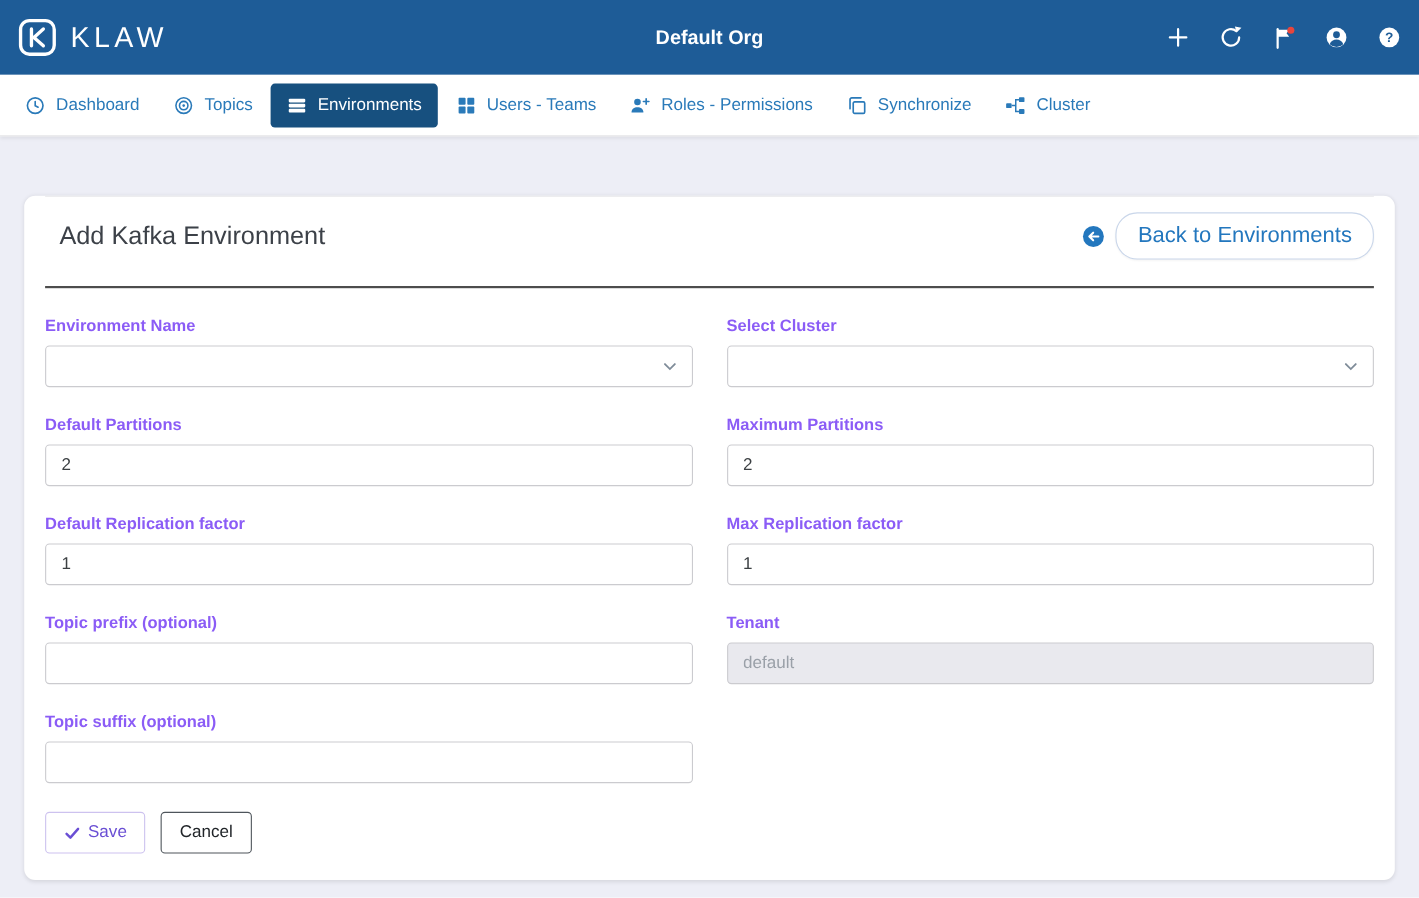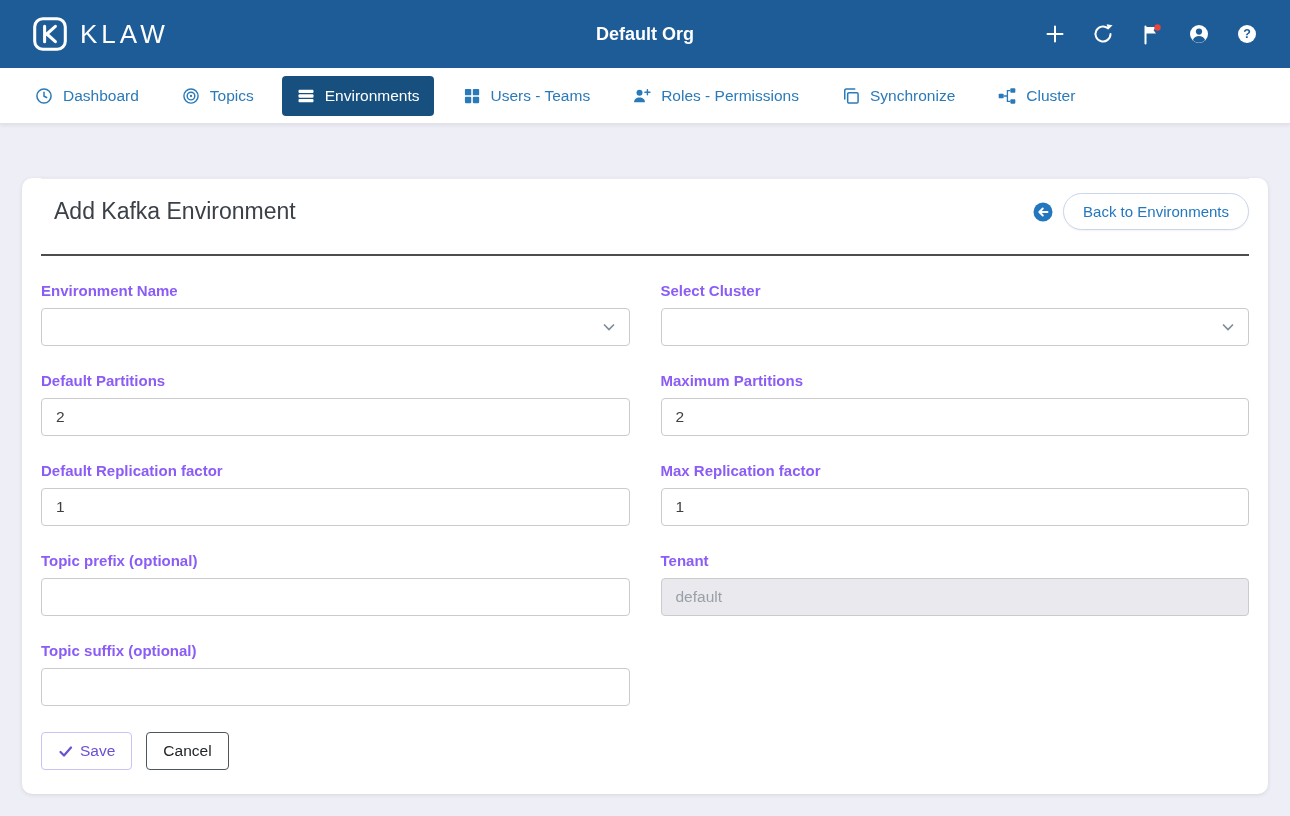--- a/index.html
+++ b/index.html
@@ -2,39 +2,39 @@
 <html><head>
 <meta charset="utf-8">
 <style>
   * { margin:0; padding:0; box-sizing:border-box; }
   html,body { width:1290px; height:816px; overflow:hidden; }
   body { font-family:"Liberation Sans", sans-serif; background:#edeef6; }
 
   
   .header {
     height:68px; background:#1e5c97; color:#fff;
-    display:flex; align-items:center; padding:0 32px; position:relative;
+    display:flex; align-items:center; padding:0 16px; position:relative;
   }
   .brand { display:flex; align-items:center; gap:12px; cursor:pointer; }
   .brand-name { font-size:26px; letter-spacing:4px; font-weight:500; color:#fff; }
   .org-title {
     position:absolute; left:50%; transform:translateX(-50%);
     font-size:18px; font-weight:700; color:#fff;
   }
   .header-right { margin-left:auto; display:flex; align-items:center; }
   .header-actions { display:flex; align-items:center; gap:26px; }
   .icon-btn { width:22px; height:22px; cursor:pointer; position:relative; display:block; }
   .user-info { margin-left:36px; margin-right:22px; text-align:center; min-width:150px; }
   .user-name { font-size:12px; font-weight:700; margin-bottom:7px; }
   .user-role { font-size:10.5px; font-weight:600; letter-spacing:.2px; }
 
   
   .nav {
     height:56px; background:#fff; display:flex; align-items:center;
-    padding:0 20px; gap:14px; border-bottom:1px solid #e3e3e6;
+    padding:0 8px; gap:2px; border-bottom:1px solid #e3e3e6;
     box-shadow:0 2px 3px rgba(0,0,0,.06); position:relative; z-index:2;
   }
   .nav-item {
     display:flex; align-items:center; gap:9px; padding:10px 14px;
     color:#2a7ab9; font-size:15.5px; cursor:pointer; border-radius:4px; white-space:nowrap;
   }
   .nav-item svg { width:20px; height:20px; flex:0 0 auto; }
   .nav-item.active { background:#17507f; color:#fff; }
 
   
@@ -45,21 +45,21 @@
   }
   .card-topline { margin-top:18px; border-top:1px solid #ececee; }
   .title-row {
     display:flex; align-items:center; justify-content:space-between;
     padding:14px 0 24px;
   }
   .page-title { font-size:23px; font-weight:500; color:#3c4148; padding-left:13px; }
   .back-wrap { display:flex; align-items:center; gap:9px; }
   .back-btn {
     display:flex; align-items:center; border:1px solid #c9d6ea; border-radius:20px;
-    padding:9px 19px; color:#2377be; font-size:15px; background:#fff; cursor:pointer;
+    padding:9px 19px; color:#2377be; font-size:20px; background:#fff; cursor:pointer;
     box-shadow:0 1px 2px rgba(0,0,0,.05);
   }
   .dark-rule { border-bottom:2px solid #4d4d4d; }
 
   
   .form-grid {
     display:grid; grid-template-columns:1fr 1fr; column-gap:31px; margin-top:26px;
   }
   .field { margin-bottom:26px; }
   .field label { display:block; font-size:15px; color:#8b5cf6; margin-bottom:9px;font-weight:bold; }

